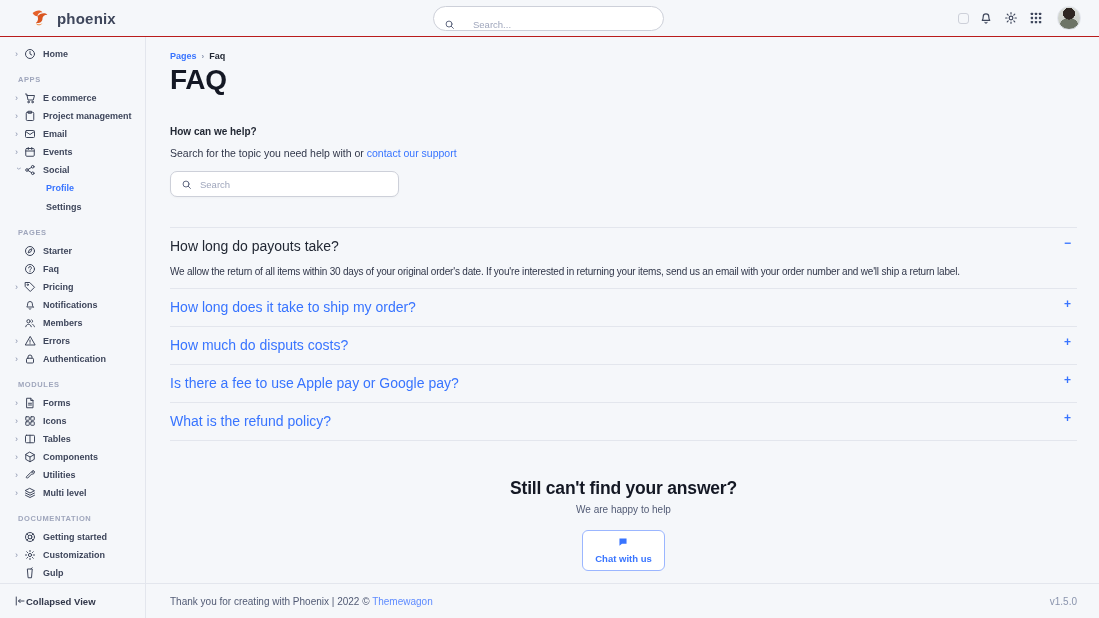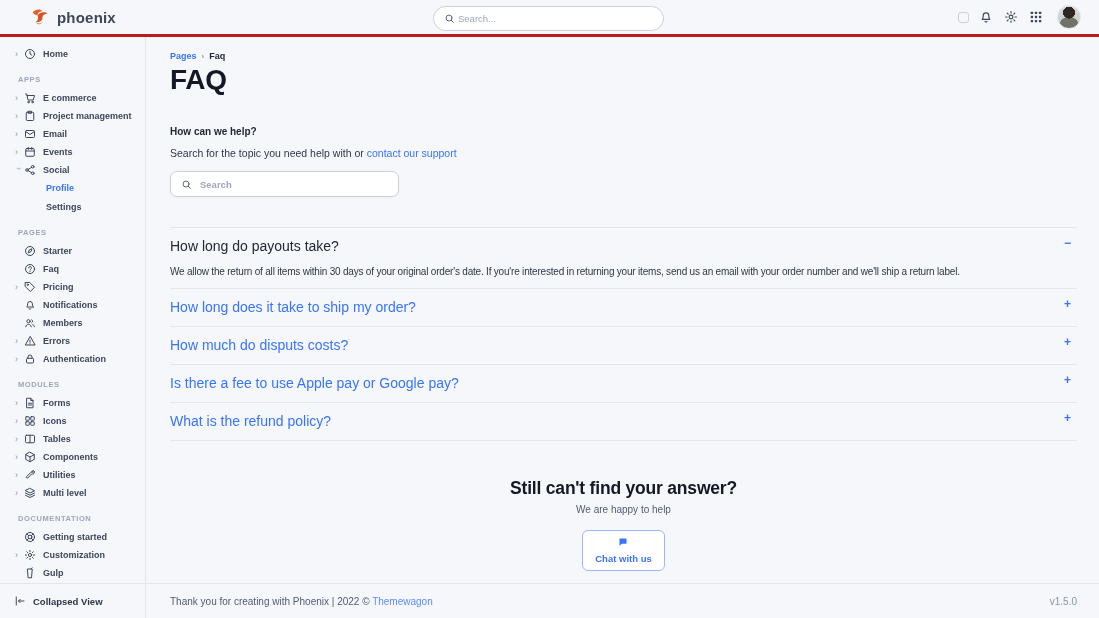--- a/index.html
+++ b/index.html
@@ -1,25 +1,25 @@
 <!DOCTYPE html>
 <html><head>
 <meta charset="utf-8">
 <style>
   * { margin:0; padding:0; box-sizing:border-box; }
   html,body { width:1099px; height:618px; overflow:hidden; }
   body { font-family:"Liberation Sans", sans-serif; background:#f5f7fa; color:#31374a; }
   .app { position:relative; width:1099px; height:618px; display:flex; flex-direction:column; }
 
   
-  .navbar { height:37px; flex:0 0 37px; display:flex; align-items:center; border-bottom:3px solid #b91c1c; background:#f5f7fa; padding:0 18px 0 30px; }
+  .navbar { height:37px; flex:0 0 37px; display:flex; align-items:center; border-bottom:1px solid #b91c1c; background:#f5f7fa; padding:0 18px 0 30px; }
   .brand { display:flex; align-items:center; gap:7px; cursor:pointer; }
   .brand svg { width:20px; height:18px; }
   .brand-name { font-size:15px; font-weight:700; color:#3e465b; letter-spacing:.2px; }
-  .nav-search { position:absolute; left:433px; top:6px; width:231px; height:25px; background:#fff; border:1px solid #cdd0d9; border-radius:13px; display:flex; align-items:center; padding:0 10px; gap:3px; }
+  .nav-search { position:absolute; left:433px; top:6px; width:231px; height:25px; background:#fff; border:1px solid #cdd0d9; border-radius:13px; display:flex; align-items:flex-end; padding:0 10px; gap:18px; }
   .nav-search svg { width:11px; height:11px; color:#525b75; flex:0 0 auto; }
   .nav-search input { border:none; outline:none; background:transparent; font-size:9.5px; color:#31374a; width:100%; font-family:"Liberation Sans", sans-serif; }
   .nav-search input::placeholder { color:#9fa6bc; }
   .nav-right { margin-left:auto; display:flex; align-items:center; gap:9px; }
   .theme-toggle { width:11px; height:11px; border:1px solid #cdd0d9; border-radius:3px; background:#f5f7fa; cursor:pointer; }
   .nav-icon { width:16px; height:16px; color:#3e465b; cursor:pointer; display:flex; align-items:center; justify-content:center; }
   .nav-icon svg { width:14px; height:14px; }
   .avatar { width:24px; height:24px; border-radius:50%; margin-left:4px; cursor:pointer; overflow:hidden; position:relative;
     background:radial-gradient(circle at 50% 30%, #2e2622 0 31%, transparent 32%),
                radial-gradient(circle at 50% 95%, #6d7466 0 42%, transparent 43%),
@@ -34,39 +34,39 @@
   .section-label { font-size:7.5px; font-weight:700; letter-spacing:.6px; color:#9fa6bc; padding-left:16px; margin:12px 2px 5px; text-transform:uppercase; }
   .side-item { height:18px; display:flex; align-items:center; padding-left:15px; cursor:pointer; }
   .side-item .chev { width:9px; font-size:9px; color:#8a94ad; line-height:1; flex:0 0 9px; }
   .side-item .chev.down { transform:rotate(90deg); transform-origin:40% 50%; }
   .side-item .chev.none { visibility:hidden; }
   .side-item .ic { width:12px; height:12px; color:#3e465b; margin-right:7px; flex:0 0 12px; display:flex; }
   .side-item .ic svg { width:12px; height:12px; }
   .side-item .lbl { font-size:9px; font-weight:600; color:#3e465b; white-space:nowrap; }
   .side-item.child { padding-left:46px; height:18.5px; }
   .side-item.active .lbl { color:#3874ff; }
-  .side-bottom { flex:0 0 35px; border-top:1px solid #e3e6ed; display:flex; align-items:center; padding-left:14px; gap:7px; cursor:pointer; }
+  .side-bottom { flex:0 0 35px; border-top:1px solid #e3e6ed; display:flex; align-items:center; padding-left:14px; cursor:pointer; }
   .side-bottom .ic { width:12px; height:12px; color:#3e465b; display:flex; }
   .side-bottom .ic svg { width:12px; height:12px; }
   .side-bottom .lbl { font-size:9.5px; font-weight:700; color:#31374a; }
 
   
   .main { flex:1; display:flex; flex-direction:column; min-width:0; }
   .content { flex:1; padding:14px 22px 0 24px; overflow:hidden; }
   .breadcrumb { display:flex; align-items:center; gap:5px; font-size:9px; font-weight:700; }
   .breadcrumb .bc-link { color:#3874ff; cursor:pointer; }
   .breadcrumb .bc-sep { color:#8a94ad; font-size:8px; }
   .breadcrumb .bc-cur { color:#222834; }
   .page-title { font-size:28px; font-weight:800; color:#141824; margin-top:3px; letter-spacing:-.3px; }
   .help-head { font-size:10px; font-weight:700; color:#222834; margin-top:30px; }
   .help-text { font-size:10.5px; color:#31374a; margin-top:10px; }
   .help-text .link { color:#3874ff; cursor:pointer; }
   .faq-search { margin-top:12px; width:229px; height:26px; background:#fff; border:1px solid #cdd0d9; border-radius:7px; display:flex; align-items:center; padding:0 10px; gap:8px; box-shadow:0 1px 2px rgba(0,0,0,.03); }
   .faq-search svg { width:11px; height:11px; color:#525b75; flex:0 0 auto; }
-  .faq-search input { border:none; outline:none; background:transparent; font-size:9.5px; width:100%; color:#31374a; font-family:"Liberation Sans", sans-serif;font-weight:bold; }
+  .faq-search input { border:none; outline:none; background:transparent; font-size:9.5px; width:100%; color:#31374a; font-family:"Liberation Sans", sans-serif; }
   .faq-search input::placeholder { color:#9fa6bc; }
 
   .faq-list { margin-top:30px; }
   .faq-item { border-top:1px solid #e3e6ed; position:relative; padding:10px 26px 11px 0; cursor:pointer; }
   .faq-item:last-child { border-bottom:1px solid #e3e6ed; }
   .faq-q { font-size:14px; font-weight:400; color:#3874ff; }
   .faq-item.open .faq-q { color:#222834; }
   .faq-a { font-size:10px; color:#31374a; margin-top:12px; letter-spacing:-.2px; white-space:nowrap; }
   .faq-toggle { position:absolute; right:6px; top:9px; color:#3874ff; font-size:12px; font-weight:700; line-height:1; }
 

